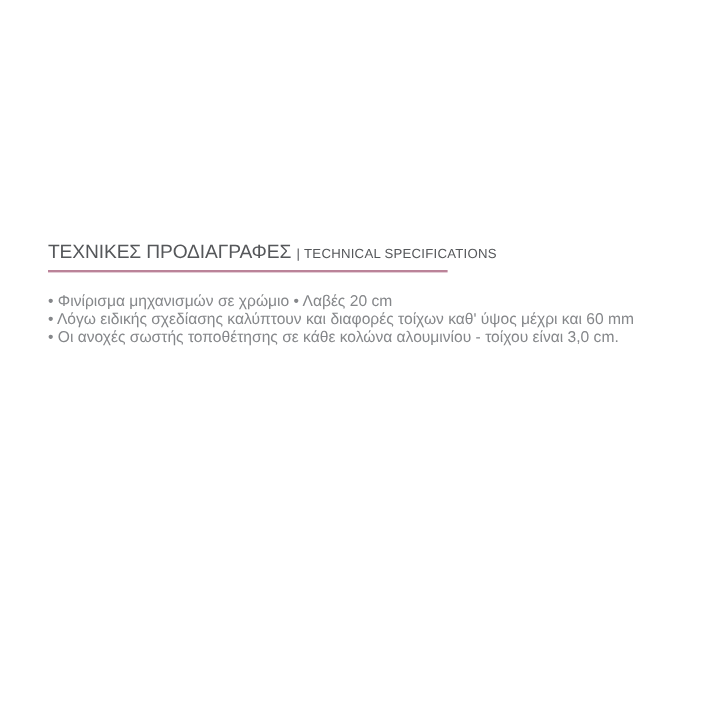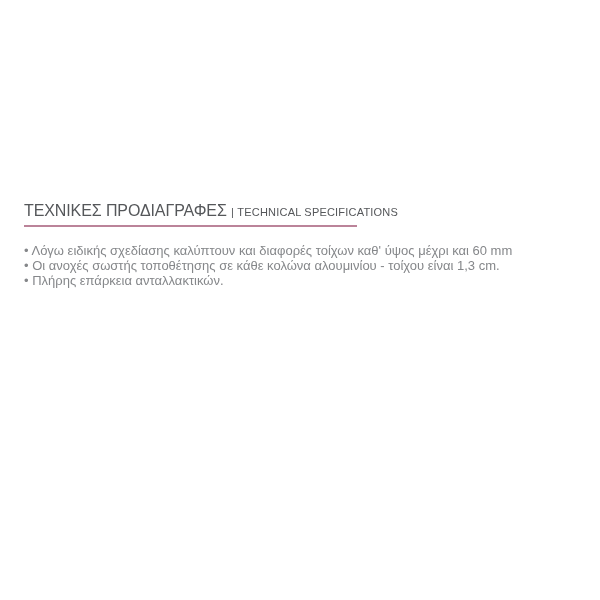--- a/index.html
+++ b/index.html
@@ -11,21 +11,21 @@
   html,body{margin:0;padding:0;}
   body{
     width:600px;height:600px;
     background:var(--bg);
     font-family:"Liberation Sans","DejaVu Sans",sans-serif;
     overflow:hidden;
     position:relative;
   }
   .content{
     position:absolute;
-    left:24px;
+    left:40px;
     top:202px;
     width:556px;
   }
   .heading{
     margin:0;
     color:var(--heading);
     font-weight:400;
     font-size:16px;
     line-height:17px;
     white-space:nowrap;
@@ -55,17 +55,17 @@
     white-space:pre-line;
   }
 </style>
 </head>
 <body>
 
 <div class="content">
   <h1 class="heading"><span class="title-el">ΤΕΧΝΙΚΕΣ ΠΡΟΔΙΑΓΡΑΦΕΣ</span> <span class="title-en">| TECHNICAL SPECIFICATIONS</span></h1>
   <div class="rule"></div>
   <ul class="specs">
+      <li>• Φινίρισμα μηχανισμών σε χρώμιο • Λαβές 20 cm</li>
       <li>• Λόγω ειδικής σχεδίασης καλύπτουν και διαφορές τοίχων καθ' ύψος μέχρι και 60 mm</li>
-      <li>• Οι ανοχές σωστής τοποθέτησης σε κάθε κολώνα αλουμινίου - τοίχου είναι 1,3 cm.</li>
-      <li>• Πλήρης επάρκεια ανταλλακτικών.</li>
+      <li>• Οι ανοχές σωστής τοποθέτησης σε κάθε κολώνα αλουμινίου - τοίχου είναι 3,0 cm.</li>
     </ul>
 </div>
 
 </body></html>

